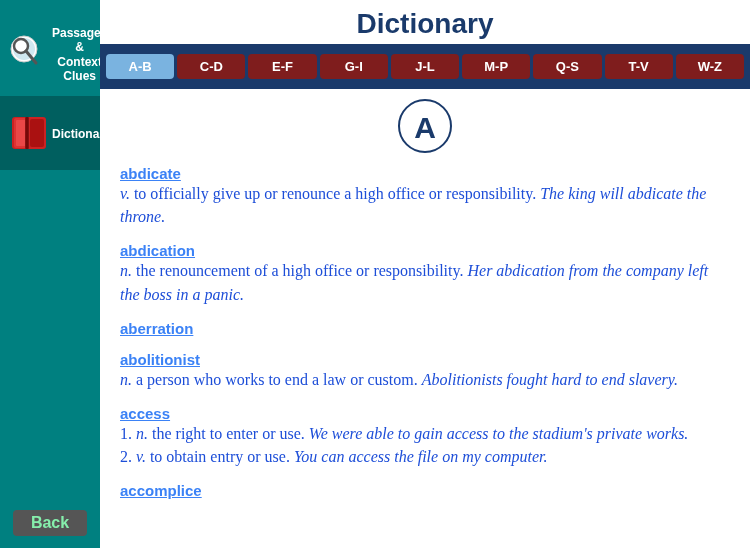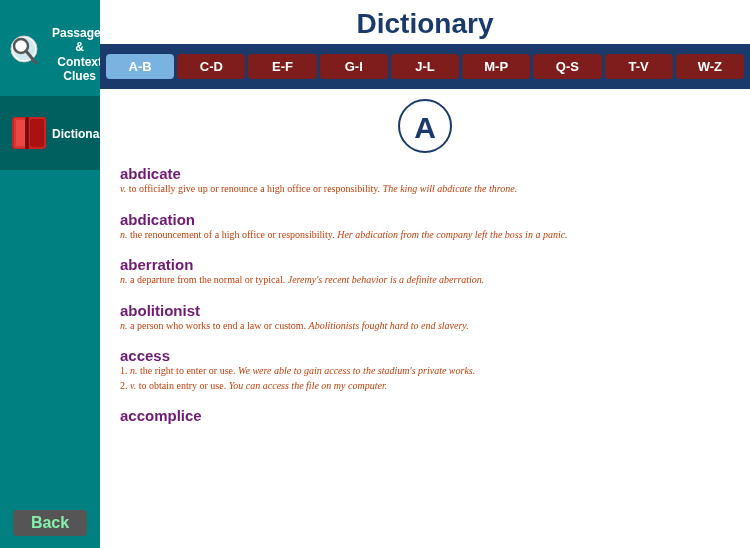--- a/index.html
+++ b/index.html
@@ -143,29 +143,30 @@
       font-size: 30px;
       font-weight: bold;
       color: #1a3a6b;
     }
 
     .dict-entry {
       margin-bottom: 14px;
     }
 
     .dict-word {
-      color: #701a75;
+      color: #3b82f6;
       font-family: Arial, sans-serif;
       font-size: 15px;
       font-weight: bold;
+      text-decoration: underline;
     }
 
     .dict-def {
-      font-size: 10px;
-      color: #c2410c;
+      font-size: 16px;
+      color: #1d4ed8;
       line-height: 1.45;
     }
 
     .dict-def em {
       font-style: italic;
     }
 
     
     #content::-webkit-scrollbar { width: 8px; }
     #content::-webkit-scrollbar-track { background: #eee; }
@@ -248,23 +249,20 @@
 
     <div class="dict-entry">
       <div class="dict-word">abdication</div>
       <div class="dict-def">
         <em>n.</em> the renouncement of a high office or responsibility. <em>Her abdication from the company left the boss in a panic.</em>
       </div>
     </div>
 
     <div class="dict-entry">
       <div class="dict-word">aberration</div>
-      <div class="dict-def">
-        <em>n.</em> a departure from the normal or typical. <em>Jeremy's recent behavior is a definite aberration.</em>
-      </div>
     </div>
 
     <div class="dict-entry">
       <div class="dict-word">abolitionist</div>
       <div class="dict-def">
         <em>n.</em> a person who works to end a law or custom. <em>Abolitionists fought hard to end slavery.</em>
       </div>
     </div>
 
     <div class="dict-entry">

